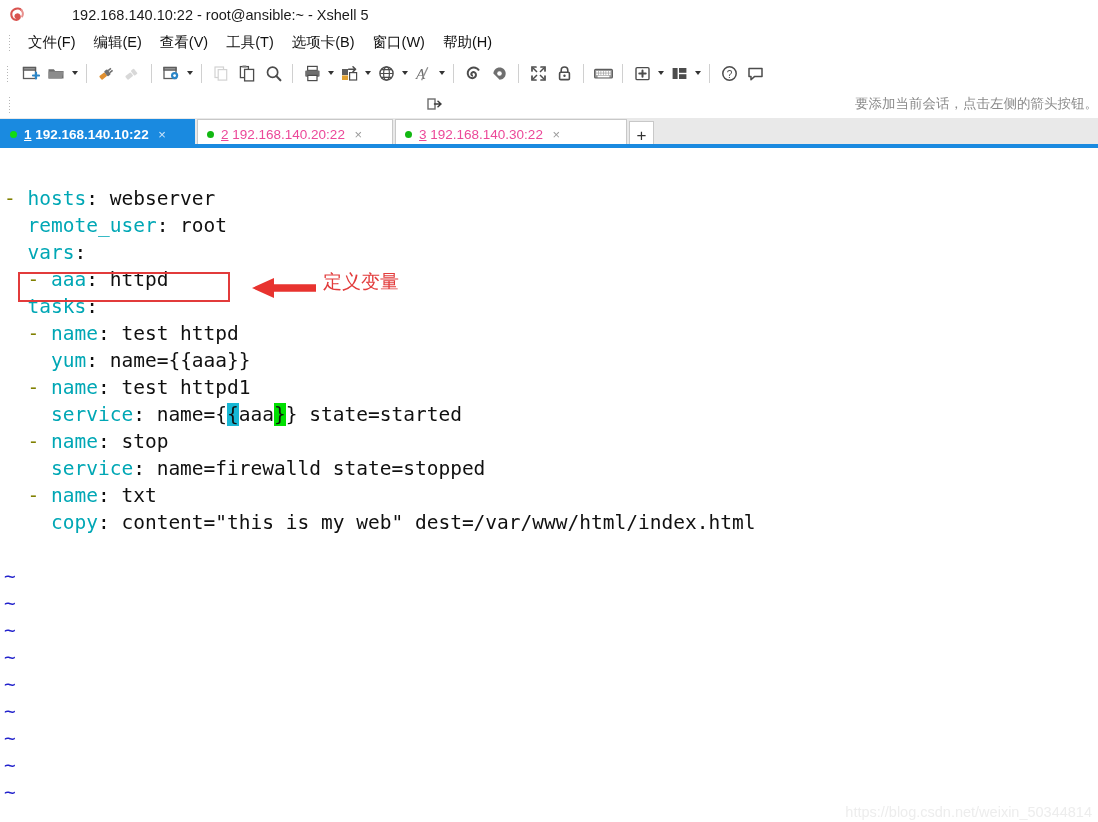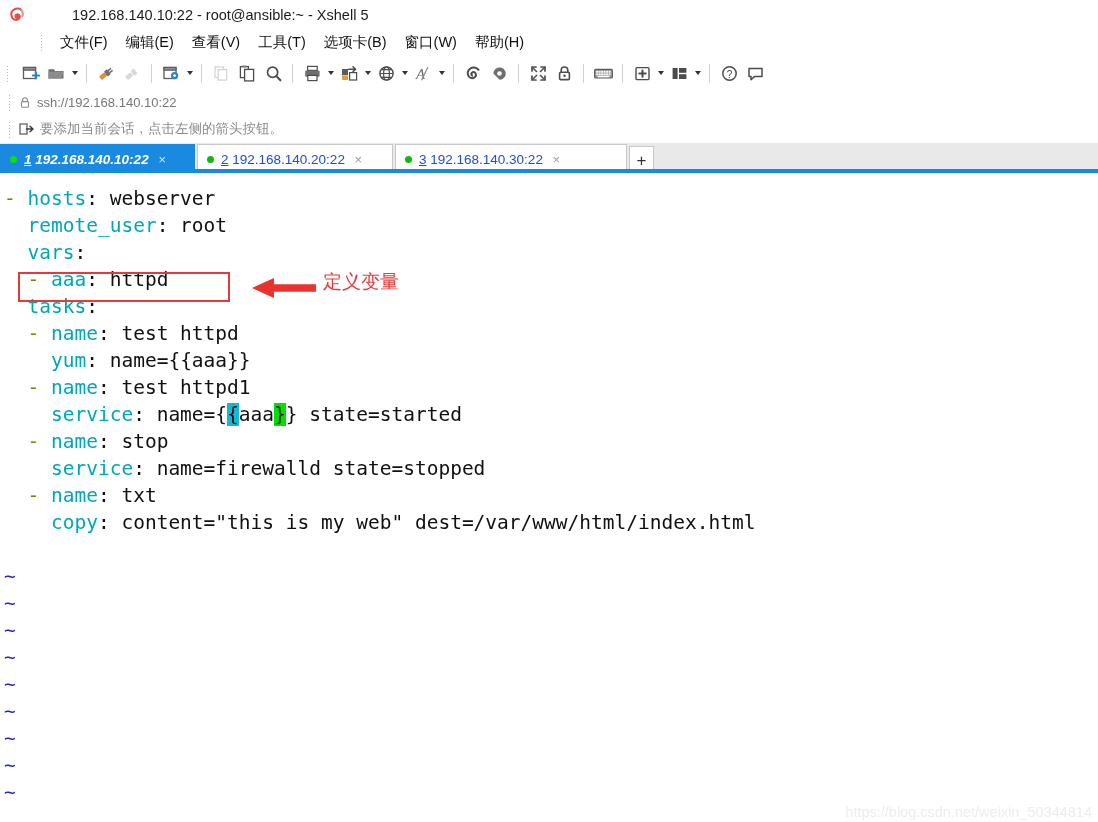--- a/index.html
+++ b/index.html
@@ -19,21 +19,21 @@
   .app-logo{width:18px;height:18px;position:relative;margin-right:7px;flex:0 0 auto;}
   .app-logo svg{display:block;}
   .title-text{
     font-size:14.5px;color:#1a1a1a;font-family:"Liberation Sans",sans-serif;
     white-space:nowrap;letter-spacing:0px;
   }
 
   
   .menubar{
     height:27px;background:#ffffff;display:flex;align-items:center;
-    padding-left:8px;box-sizing:border-box;margin-left:32px;
+    padding-left:8px;box-sizing:border-box;
   }
   .grip{
     width:4px;height:17px;margin-right:7px;flex:0 0 auto;
     background-image:radial-gradient(#b6b6b6 40%, transparent 41%);
     background-size:3px 3px;
   }
   .menu-item{
     font-size:14.5px;color:#111;padding:2px 9px;white-space:nowrap;cursor:default;
     font-family:"Liberation Sans",sans-serif;
   }
@@ -61,42 +61,42 @@
   .addrbar{
     height:25px;background:#ffffff;display:flex;align-items:center;
     padding-left:8px;box-sizing:border-box;
   }
   .addr-lock{margin-right:6px;display:flex;align-items:center;flex:0 0 auto;}
   .addr-text{font-size:13px;color:#777;font-family:"Liberation Sans",sans-serif;}
 
   
   .noticebar{
     height:28px;background:#ffffff;display:flex;align-items:center;
-    padding-left:8px;box-sizing:border-box;
+    padding-left:8px;box-sizing:border-box;justify-content:space-between;
   }
   .notice-icon{margin-right:6px;display:flex;align-items:center;flex:0 0 auto;}
   .notice-text{font-size:13.5px;color:#8a8a8a;font-family:"Liberation Sans",sans-serif;}
 
   
   .tabstrip{
     height:30px;background:#e9e9e9;display:flex;align-items:flex-end;
     position:relative;box-sizing:border-box;
   }
   .tab{
     height:29px;display:flex;align-items:center;box-sizing:border-box;
     padding:0 6px 0 9px;background:#ffffff;border:1px solid #c8c8c8;border-bottom:none;
     margin-right:2px;position:relative;
   }
-  .tab.active{background:#1a8ae0;border-color:#1a8ae0;font-style:italic;}
+  .tab.active{background:#1a8ae0;border-color:#1a8ae0;}
   .tab-dot{
     width:7px;height:7px;border-radius:50%;background:#12b812;margin-right:7px;flex:0 0 auto;
   }
   .tab.active .tab-dot{background:#12dc12;}
   .tab-label{
-    font-size:13.5px;color:#1d4ed8;white-space:nowrap;font-family:"Liberation Sans",sans-serif;
+    font-size:13.5px;color:#ec4899;white-space:nowrap;font-family:"Liberation Sans",sans-serif;
   }
   .tab.active .tab-label{color:#ffffff;font-weight:bold;}
   .tab-num{text-decoration:underline;}
   .tab-close{
     margin-left:8px;font-size:13px;color:#9a9a9a;line-height:1;width:11px;text-align:center;flex:0 0 auto;
   }
   .tab.active .tab-close{color:#cfe6fb;}
   .tab-add{
     width:25px;height:27px;display:flex;align-items:center;justify-content:center;
     background:#ffffff;border:1px solid #c8c8c8;border-bottom:none;
@@ -371,30 +371,20 @@
         <text x="9.5" y="13.6" text-anchor="middle" font-family="Liberation Sans, sans-serif" font-size="10" fill="#4c4c4c">?</text>
       </svg>
     </div>
     <div class="tb-btn">
       <svg width="19" height="19" viewBox="0 0 19 19">
         <path d="M3 4.4h13v8.2H8.4L5 15.8v-3.2H3z" fill="none" stroke="#4c4c4c" stroke-width="1.5" stroke-linejoin="round"></path>
       </svg>
     </div>
   </div>
 
-  <div class="addrbar">
-    <div class="grip"></div>
-    <div class="addr-lock">
-      <svg width="12" height="13" viewBox="0 0 12 13">
-        <path d="M3.6 5.6V4.2a2.4 2.4 0 014.8 0v1.4" fill="none" stroke="#8a8a8a" stroke-width="1.1"></path>
-        <rect x="2.5" y="5.6" width="7" height="5.6" rx="0.8" fill="none" stroke="#8a8a8a" stroke-width="1.1"></rect>
-      </svg>
-    </div>
-    <div class="addr-text">ssh://192.168.140.10:22</div>
-  </div>
 
   <div class="noticebar">
     <div class="grip"></div>
     <div class="notice-icon">
       <svg width="15" height="14" viewBox="0 0 15 14">
         <rect x="1" y="2" width="7" height="10" fill="none" stroke="#6d6d6d" stroke-width="1.4"></rect>
         <path d="M7.5 7h6M11 4.2L14 7l-3 2.8" fill="none" stroke="#3d3d3d" stroke-width="1.5" stroke-linecap="round" stroke-linejoin="round"></path>
       </svg>
     </div>
     <div class="notice-text">要添加当前会话，点击左侧的箭头按钮。</div>

